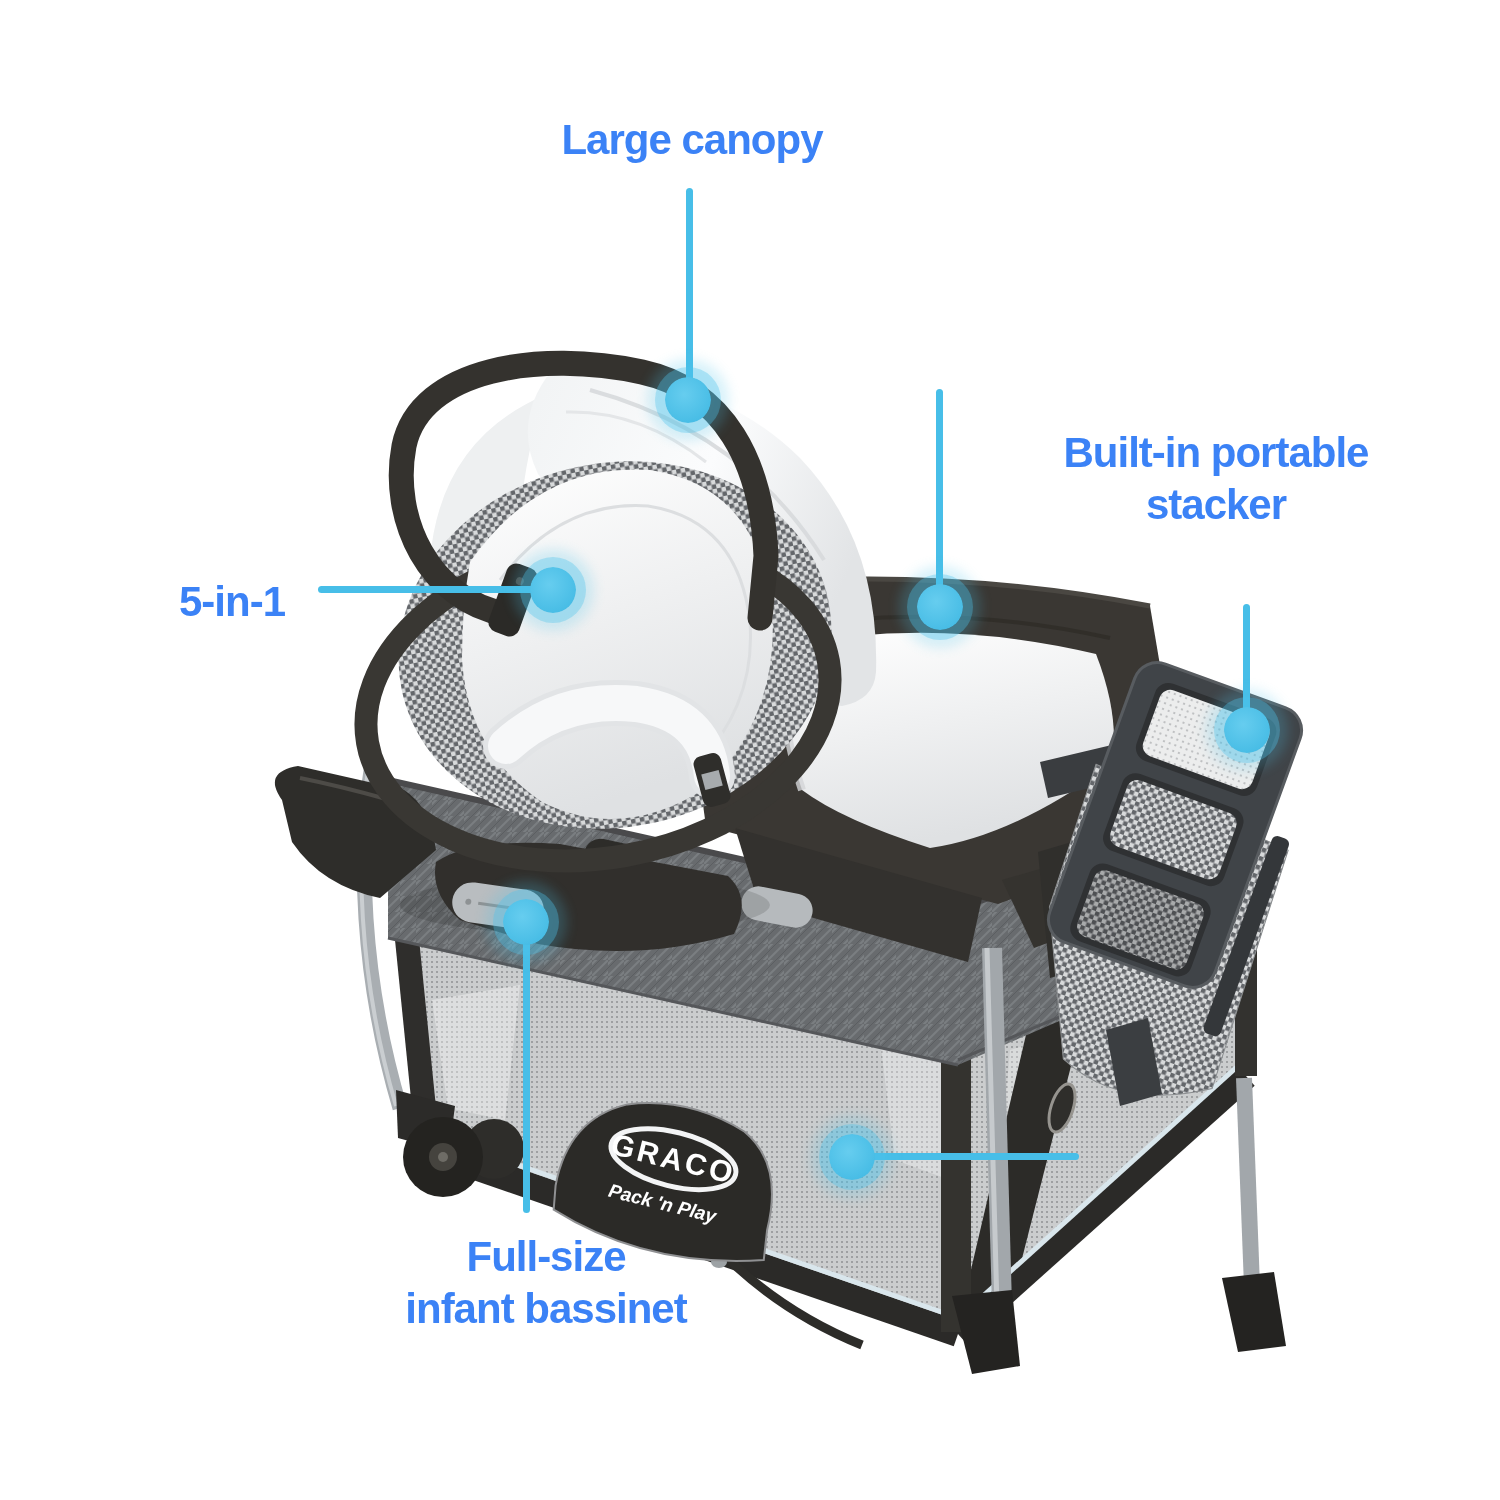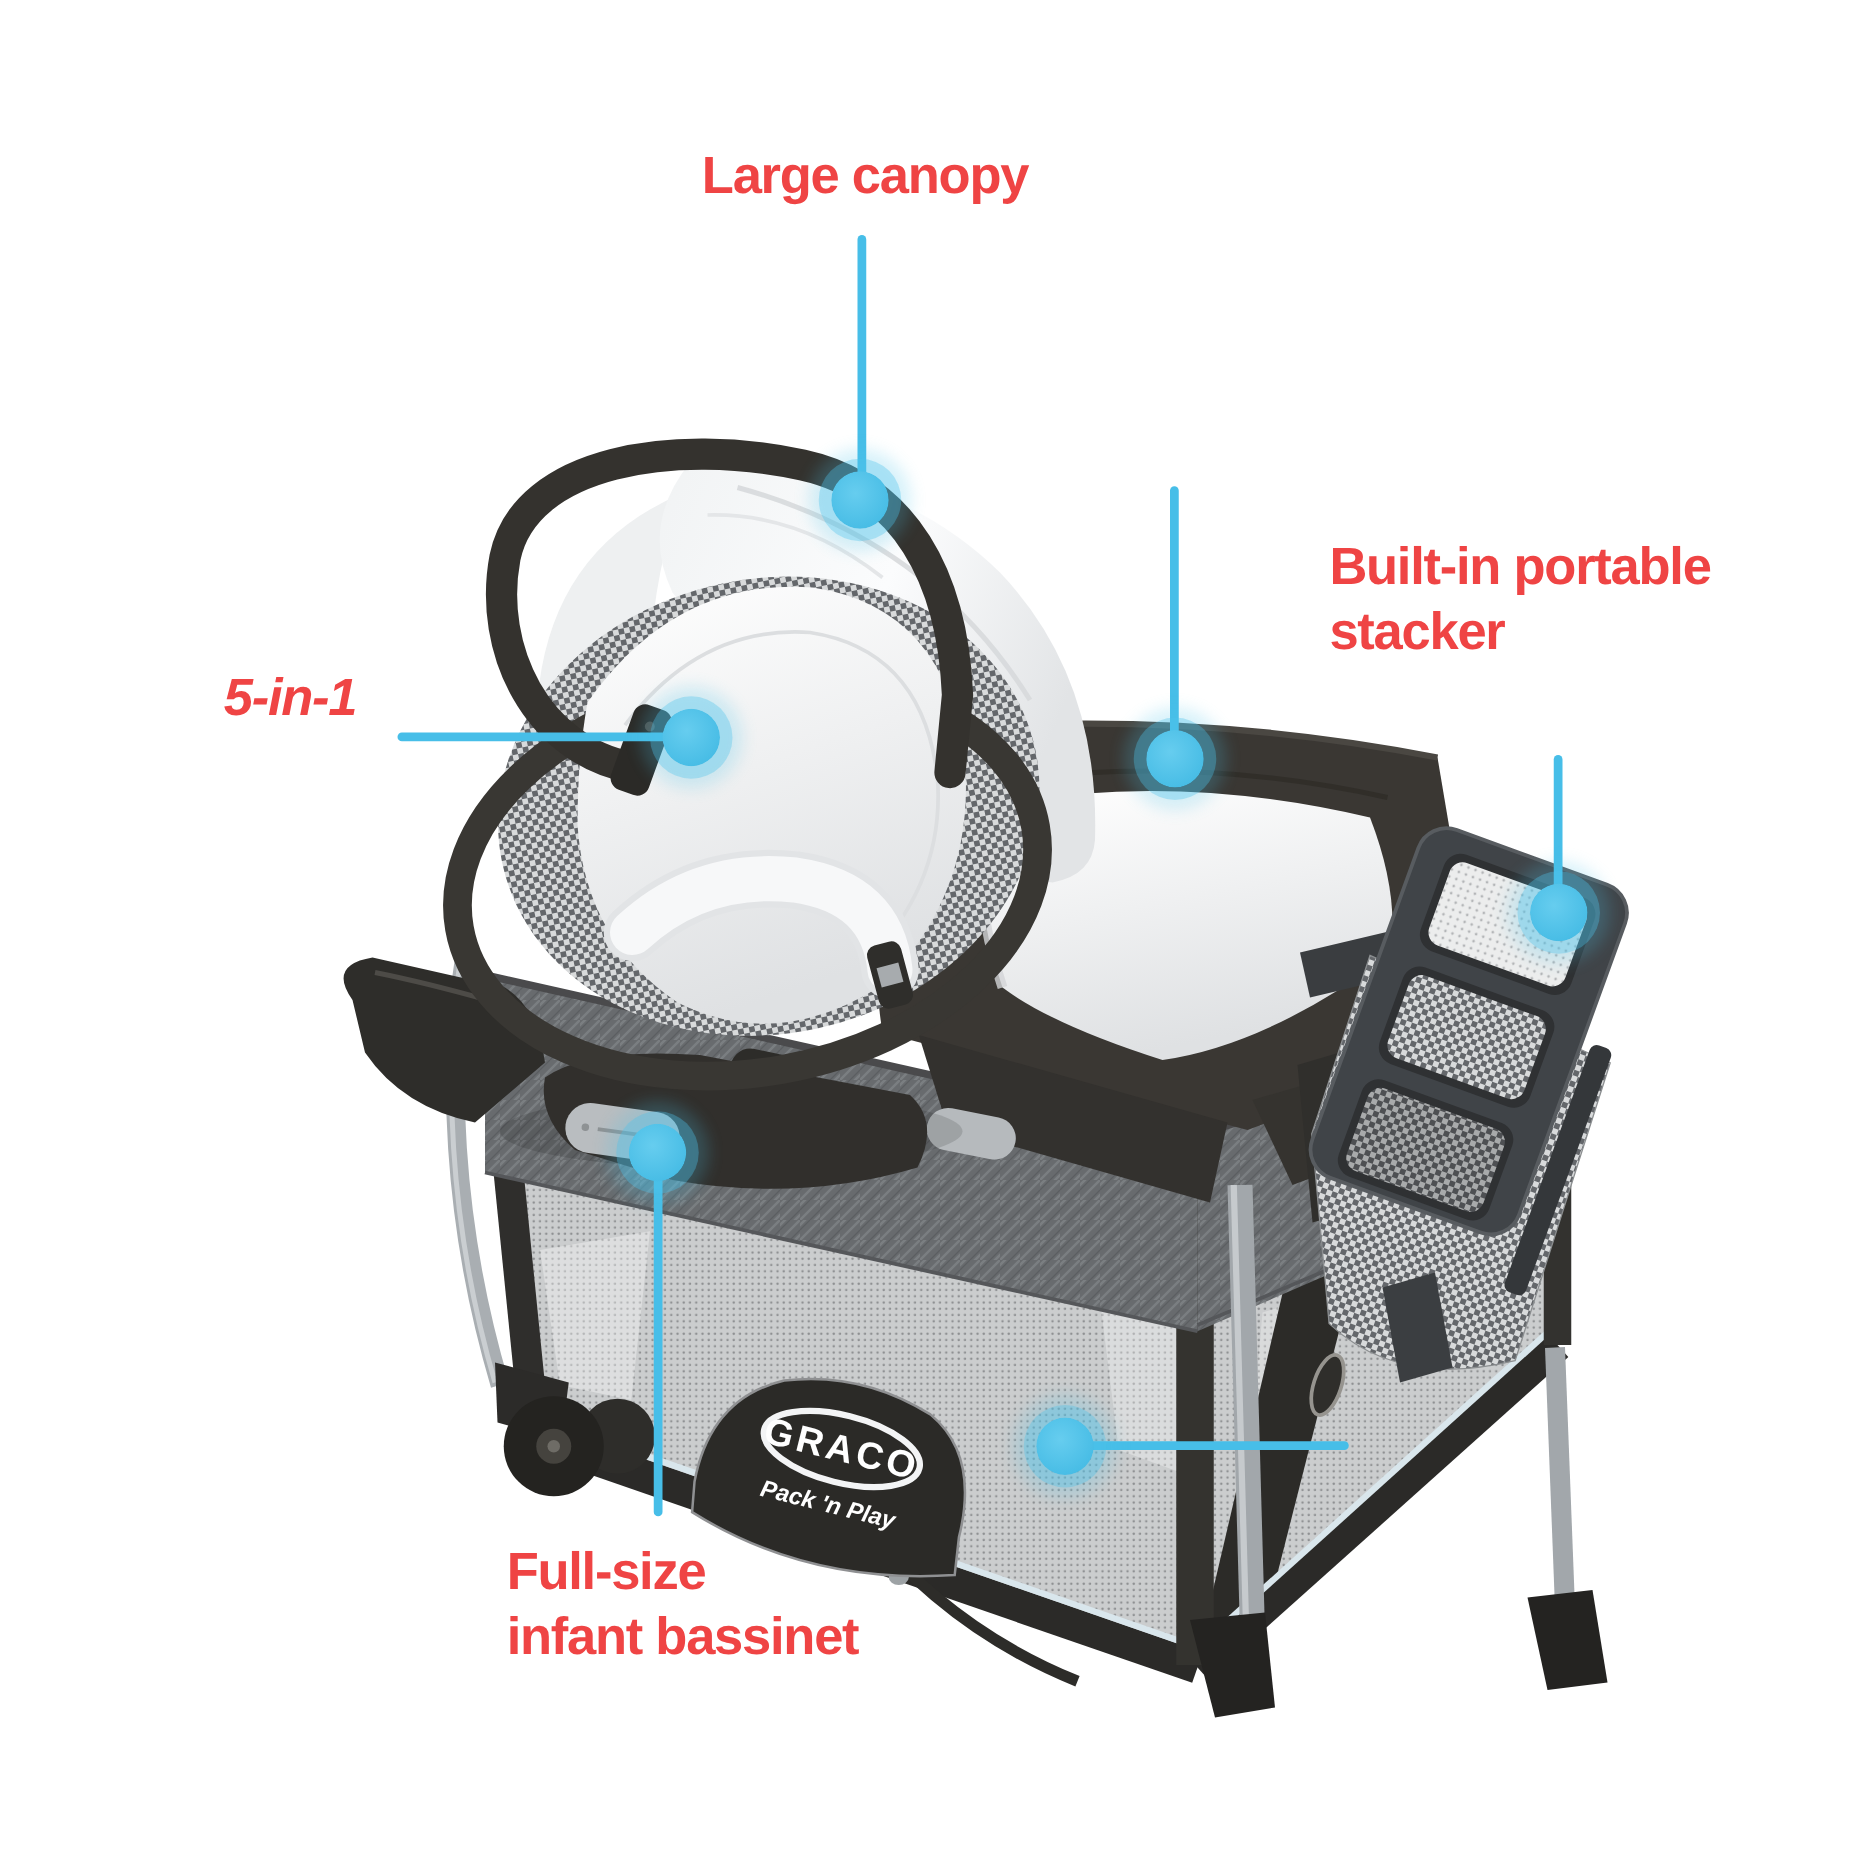--- a/index.html
+++ b/index.html
@@ -3,28 +3,28 @@
 <meta charset="utf-8">
 <style>
   html,body{margin:0;padding:0;background:#ffffff;}
   body{width:1500px;height:1500px;overflow:hidden;font-family:"Liberation Sans",sans-serif;}
   #stage{position:relative;width:1500px;height:1500px;background:#ffffff;}
   #product-svg{position:absolute;left:0;top:0;z-index:1;}
   svg text{font-family:"Liberation Sans",sans-serif;}
 
   
   .callout{
-    position:absolute;z-index:4;color:#ef4444;font-weight:bold;
+    position:absolute;z-index:4;color:#3b82f6;font-weight:bold;
     font-size:42px;line-height:52px;letter-spacing:-1px;
-    white-space:nowrap;transform:translateX(-50%);
+    text-align:center;white-space:nowrap;transform:translateX(-50%);
   }
   #co-canopy{left:692px;top:114px;}
   #co-changer{left:944px;top:261px;}
   #co-storage{left:1216px;top:427px;}
-  #co-seat{left:232px;top:532px;font-style:italic;}
+  #co-seat{left:232px;top:576px;}
   #co-mesh{left:1258px;top:1131px;}
   #co-bassinet{left:546px;top:1231px;}
 
   
   .lead{position:absolute;background:#47bee8;z-index:2;border-radius:3.5px;}
   #ln-canopy{left:686px;top:188px;width:7px;height:214px;}
   #ln-changer{left:936px;top:389px;width:7px;height:220px;}
   #ln-storage{left:1243px;top:604px;width:7px;height:128px;}
   #ln-seat{left:318px;top:586px;width:236px;height:7px;}
   #ln-mesh{left:851px;top:1153px;width:228px;height:7px;}

